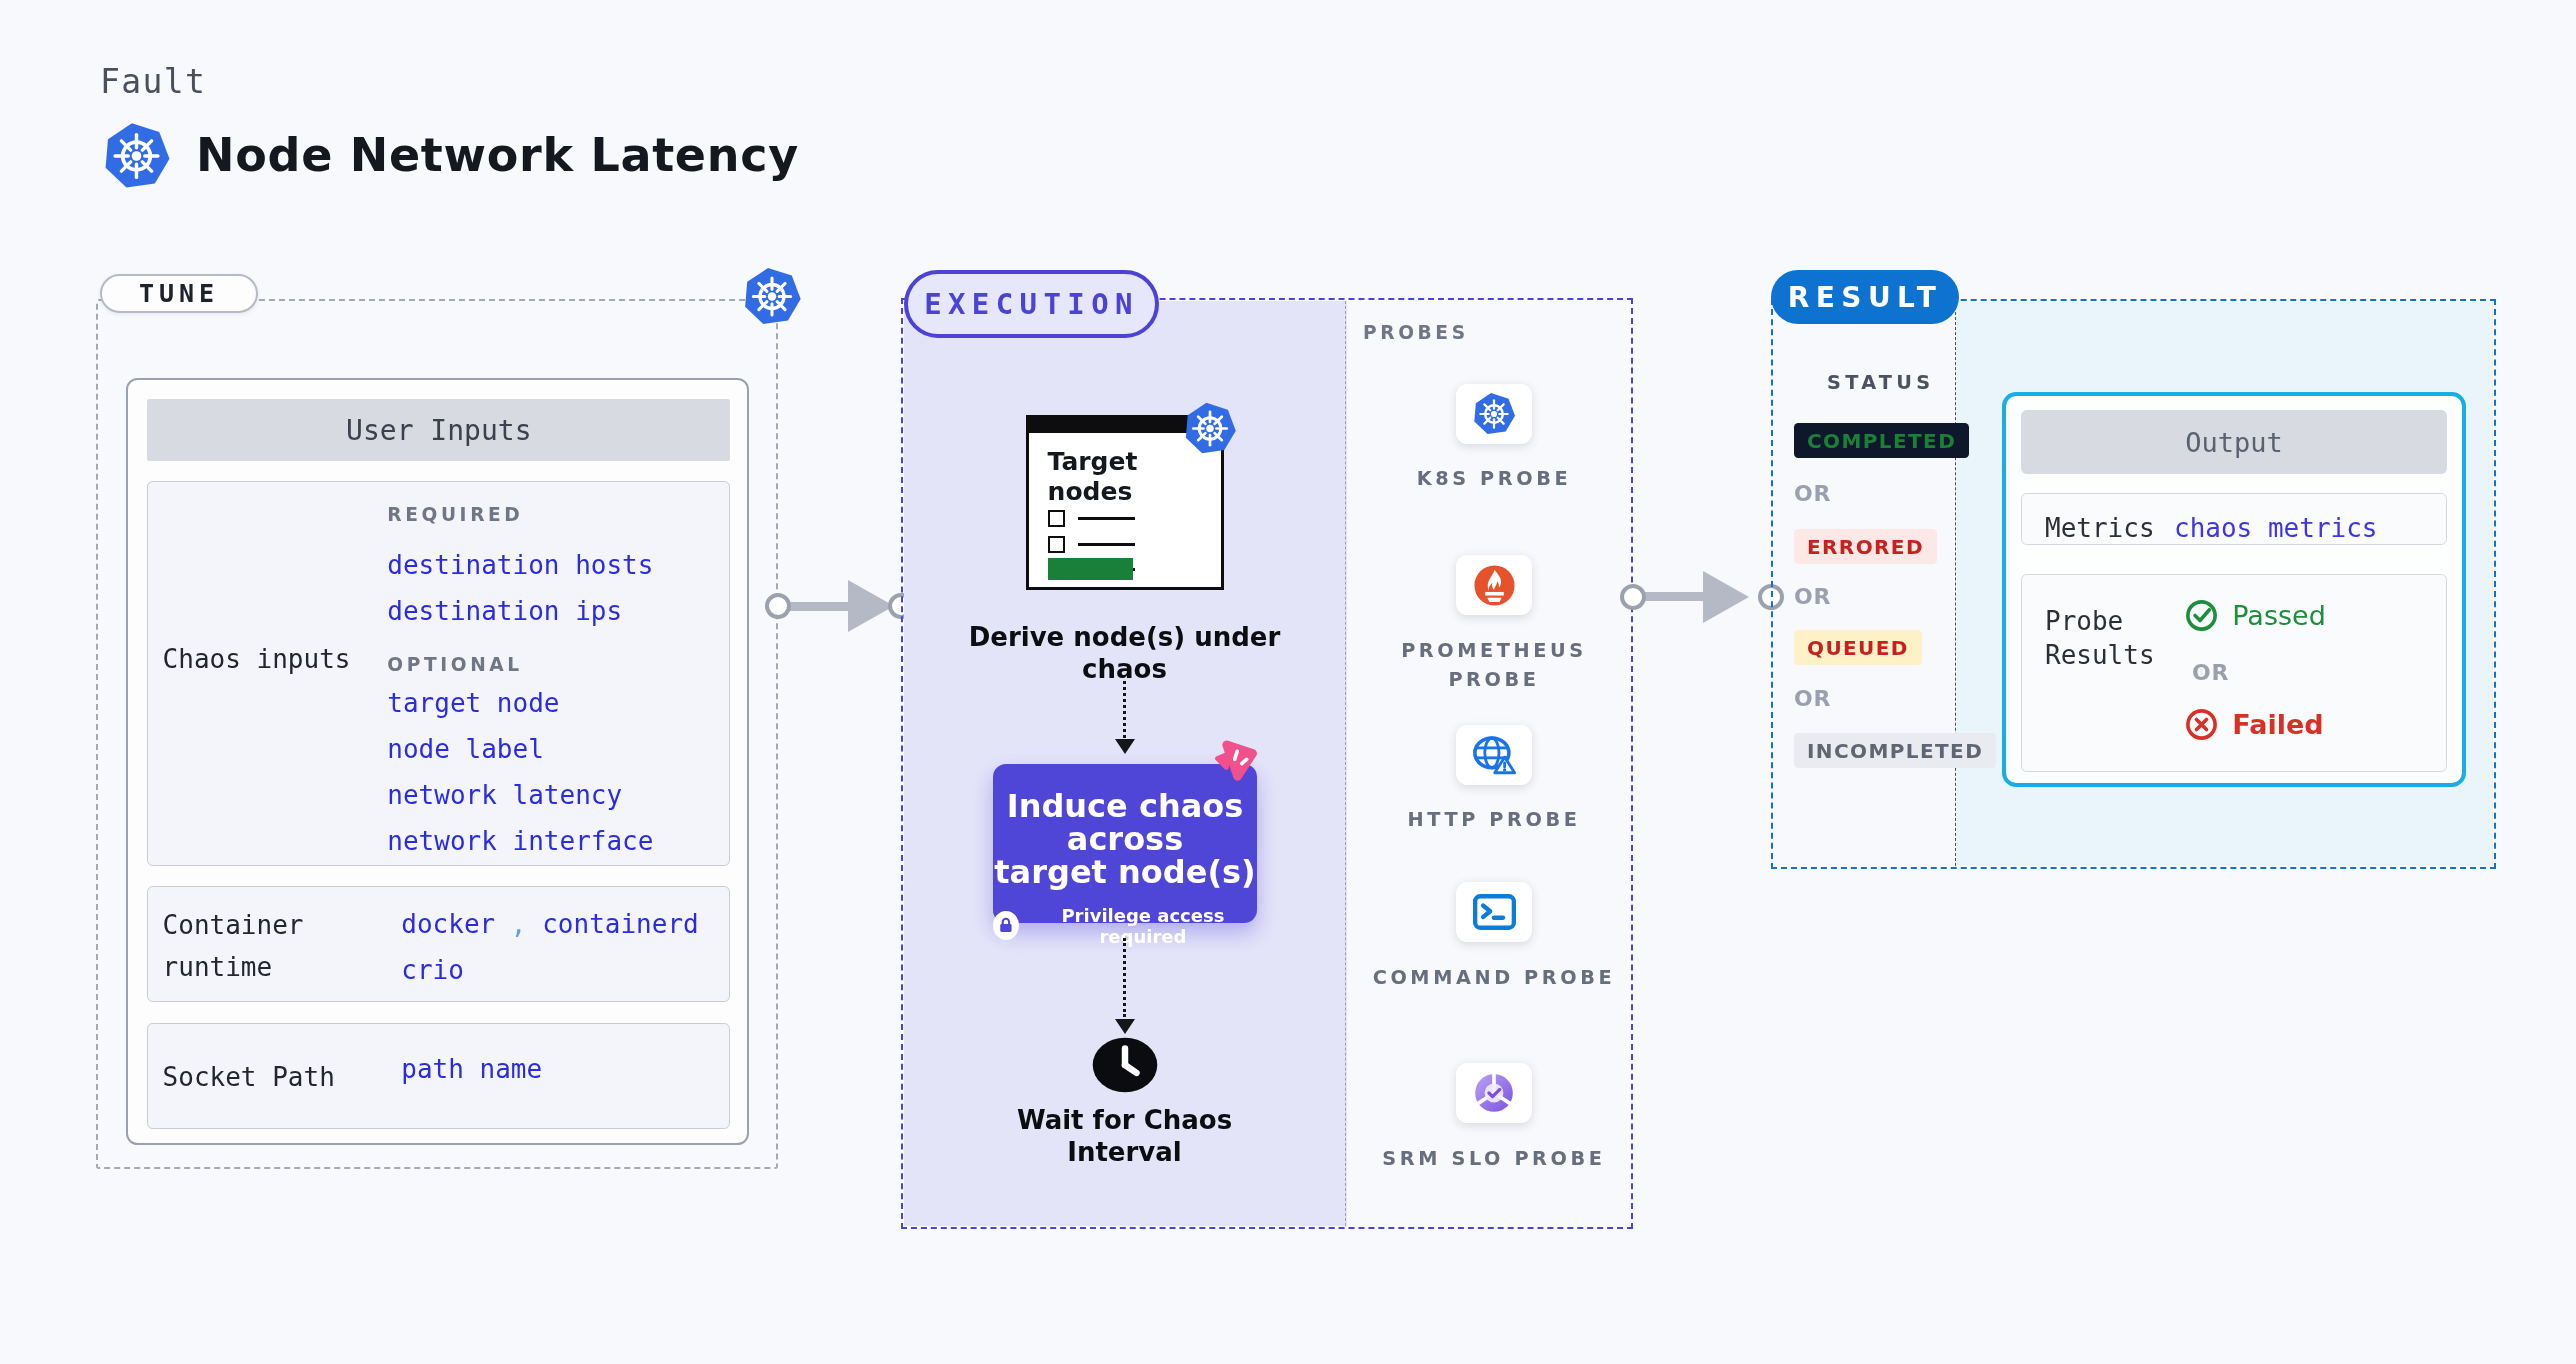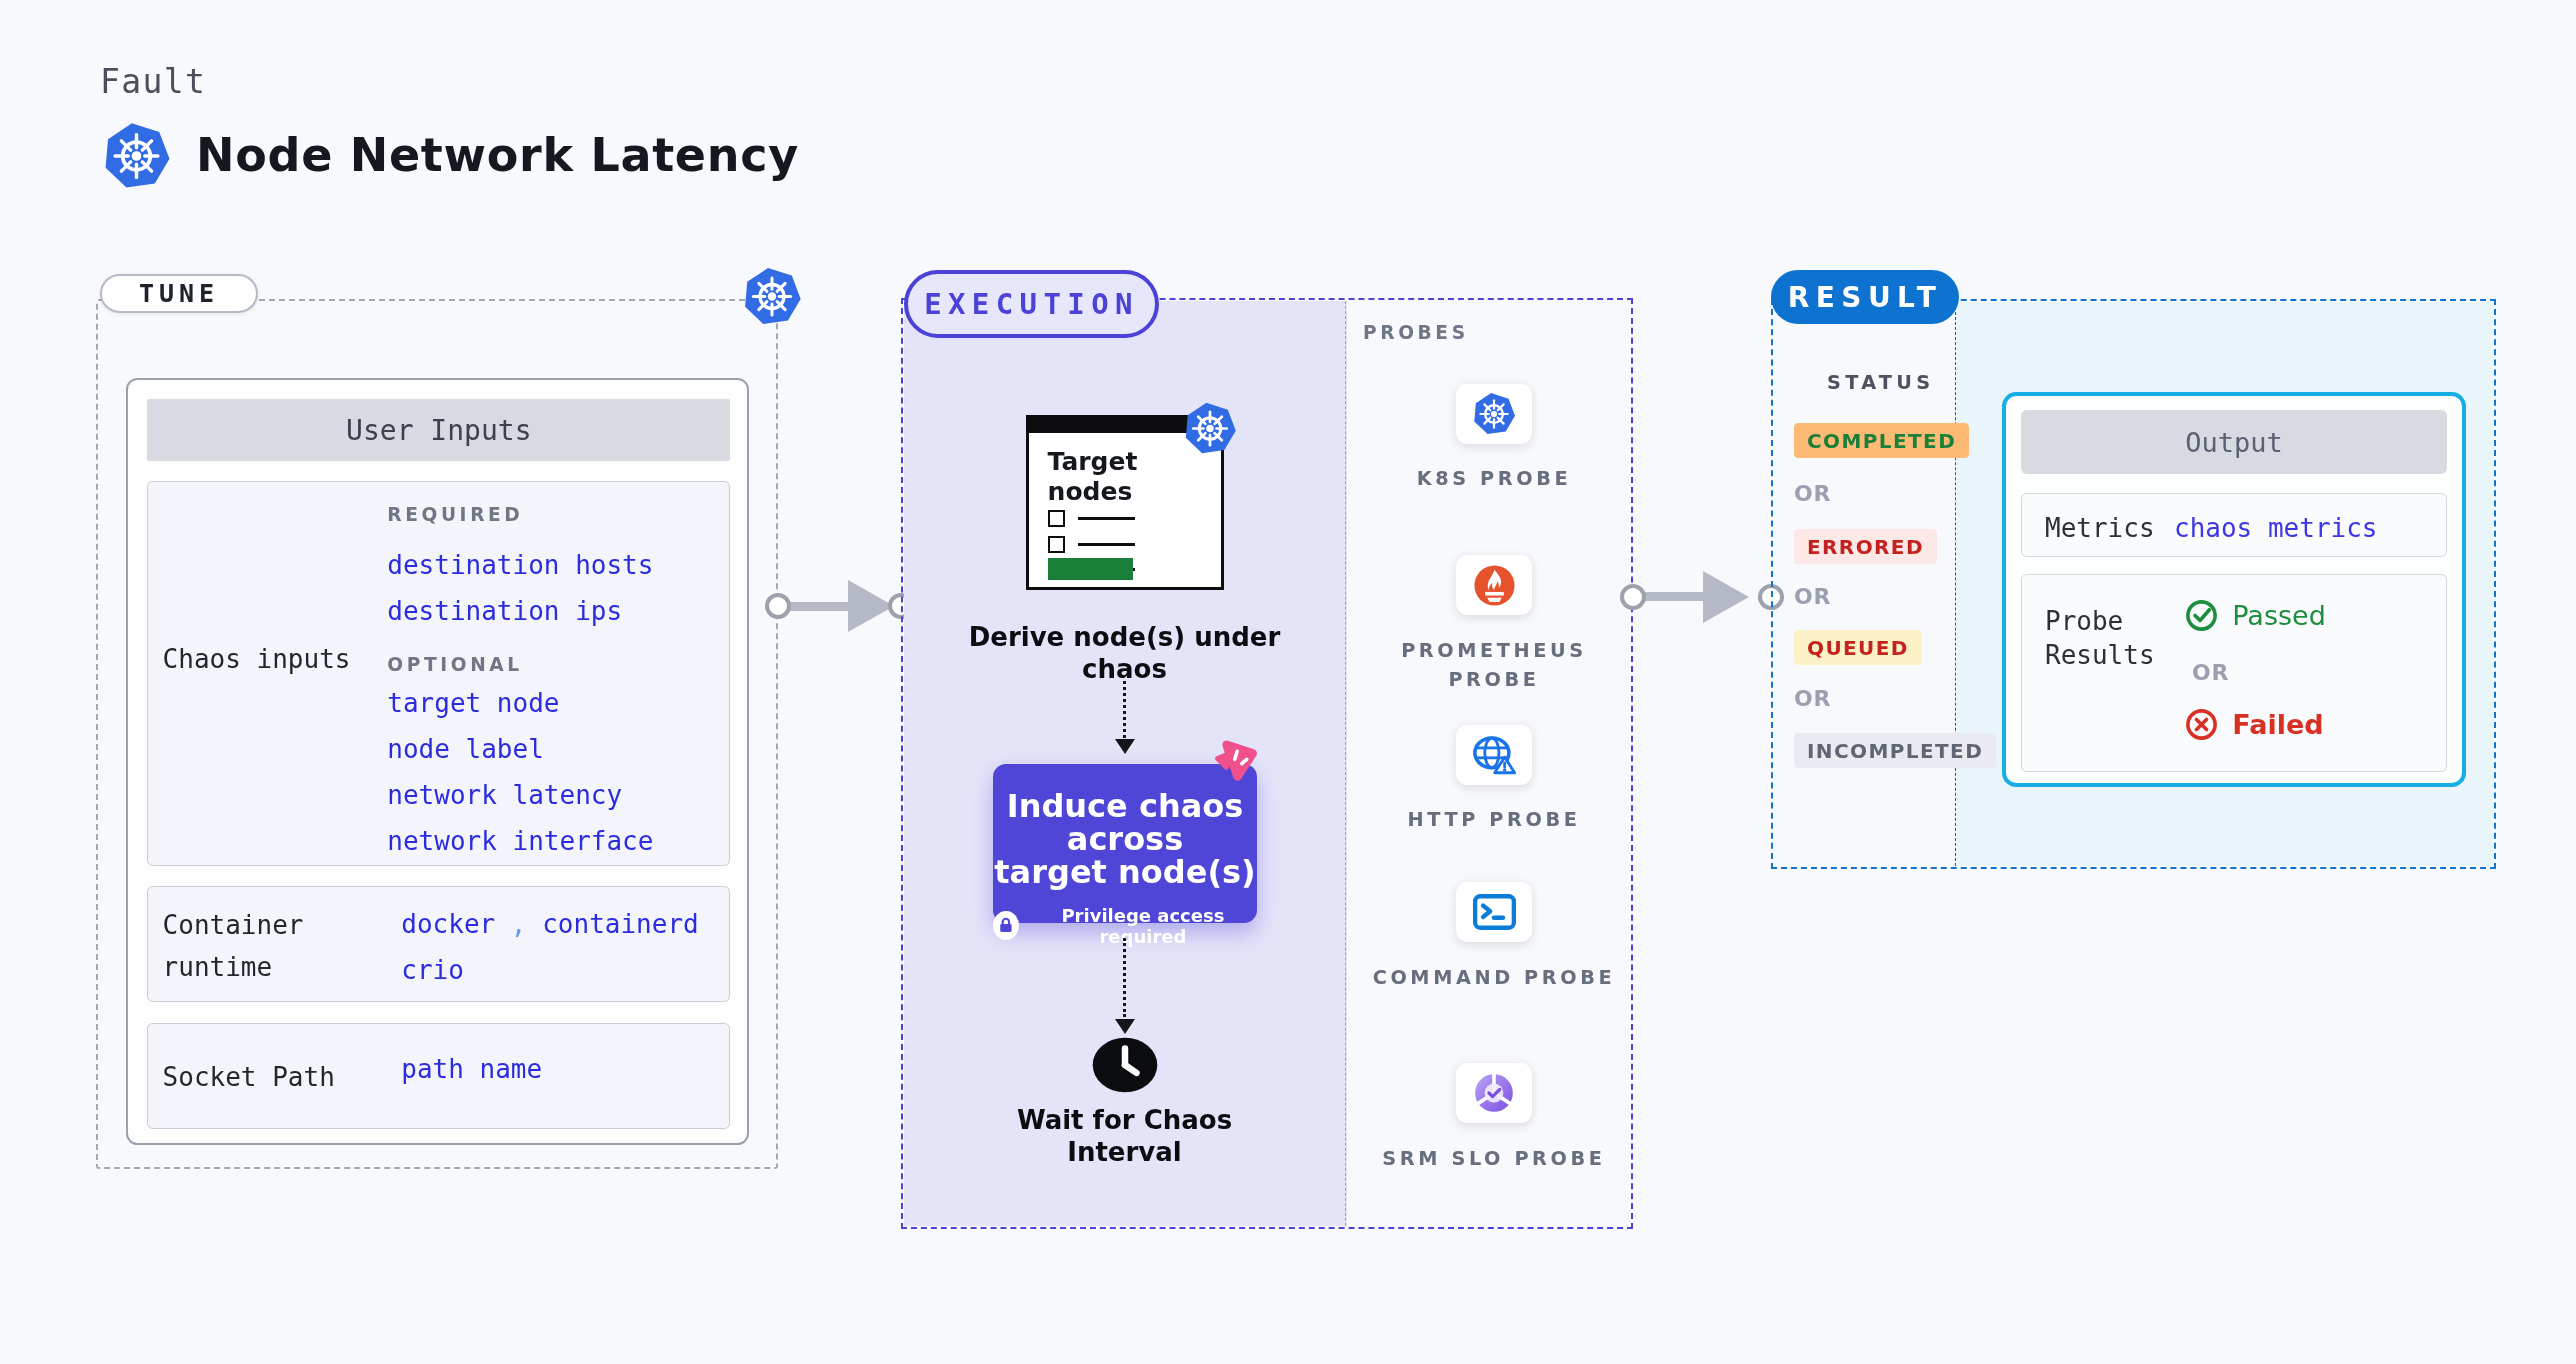--- a/index.html
+++ b/index.html
@@ -66,21 +66,21 @@
   
   .probes-title { left:1363px; top:322px; }
   .probe-card { left:1456px; width:76px; height:60px; background:#ffffff; border-radius:11.5px;
                 box-shadow:0 2.9px 10px rgba(40,46,66,.14); display:flex; align-items:center; justify-content:center; }
   .probe-label { left:1372px; width:244px; text-align:center; font-size:19.3px; font-weight:600;
                  letter-spacing:3.6px; color:#676e7e; line-height:29px; }
 
   
   .status-title { left:1794px; top:371px; font-size:19.3px; font-weight:bold; letter-spacing:4.3px; color:#4c5260;margin-left:33px; }
   .badge { display:inline-block; padding:5.7px 13px; border-radius:4.3px; font-size:20px; font-weight:800; letter-spacing:1.4px; }
-  .badge-completed   { background:#fdba74; color:#1b7f37; }
+  .badge-completed   { background:#0f172a; color:#1b7f37; }
   .badge-errored     { background:#fce8e6; color:#c5221f; }
   .badge-queued      { background:#fcf1c7; color:#c5221f; }
   .badge-incompleted { background:#e9ebf1; color:#5f6571; }
   .or-label { font-size:22px; font-weight:600; color:#9aa0b0; letter-spacing:0.7px; }
 
   .output-box { left:2002px; top:392px; width:464px; height:395px; background:#fdfefe; border:4.3px solid #16aee4; border-radius:14.3px;padding-left:15px; }
   .output-header { left:15px; top:14.3px; width:426px; height:64px; background:#d8dae2; border-radius:5.7px;
                    display:flex; align-items:center; justify-content:center; font-size:27px; color:#5a6170; }
   .out-row { left:15px; width:426px; background:#fafbfd; border:1.4px solid #d4d7e0; border-radius:5.7px; }
   .res-icon { width:33px; height:33px; }
@@ -305,21 +305,21 @@
   <div class="abs or-label" style="left:1794px; top:481px">OR</div>
   <div class="abs" style="left:1794px; top:529px"><span class="badge badge-errored">ERRORED</span></div>
   <div class="abs or-label" style="left:1794px; top:584px">OR</div>
   <div class="abs" style="left:1794px; top:630px"><span class="badge badge-queued">QUEUED</span></div>
   <div class="abs or-label" style="left:1794px; top:686px">OR</div>
   <div class="abs" style="left:1794px; top:733px"><span class="badge badge-incompleted">INCOMPLETED</span></div>
 
   <div class="abs output-box">
     <div class="abs output-header mono">Output</div>
 
-    <div class="abs out-row" style="top:97px; height:64px">
+    <div class="abs out-row" style="top:97px; height:52px">
       <span class="abs mono" style="left:23px; top:18.6px; font-size:26px; color:#2c2f38">Metrics</span>
       <span class="abs mono" style="left:152px; top:18.6px; font-size:26px; color:#3d35e6">chaos metrics</span>
     </div>
 
     <div class="abs out-row" style="top:178px; height:198px">
       <span class="abs mono" style="left:23px; top:29px; width:143px; font-size:26px; line-height:34px; color:#2c2f38">Probe Results</span>
       <div class="abs" style="left:163px; top:24px; display:flex; align-items:center; gap:14.3px">
         <svg class="res-icon" viewBox="0 0 46 46">
           <circle cx="23" cy="23" r="19" fill="none" stroke="#1e8e3e" stroke-width="5"></circle>
           <path d="M14 23 L21 30 L34 15" fill="none" stroke="#1e8e3e" stroke-width="5" stroke-linecap="round" stroke-linejoin="round"></path>

